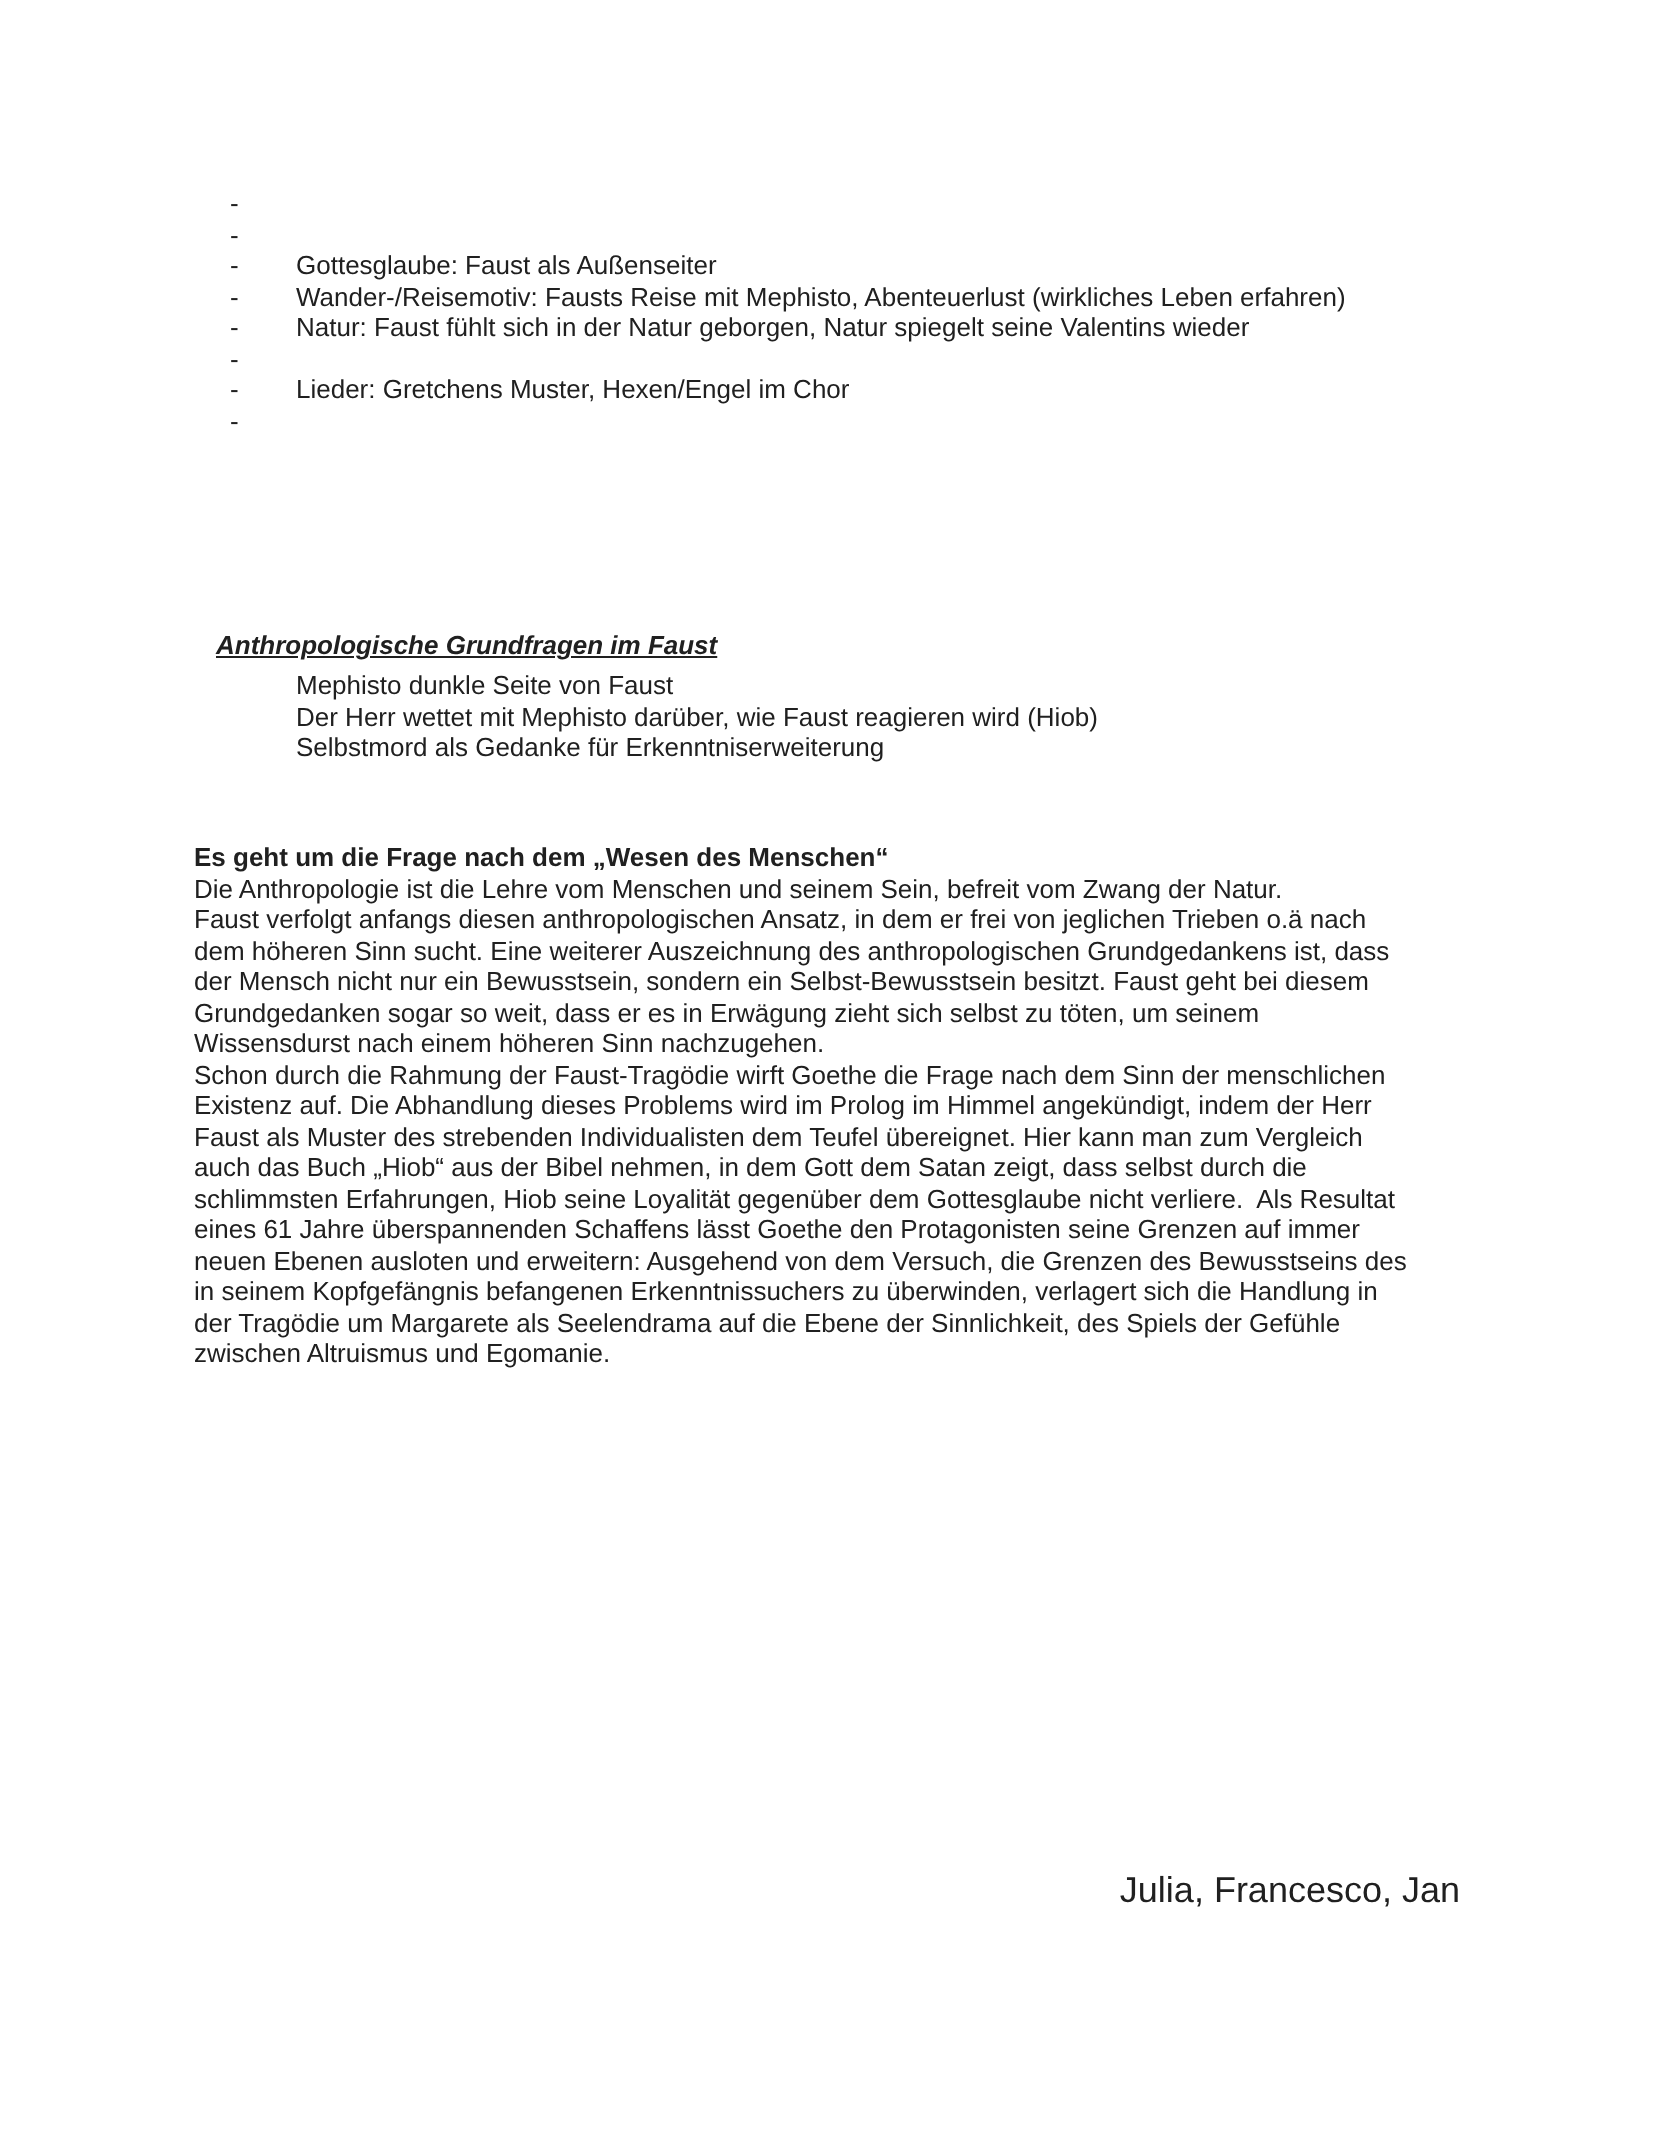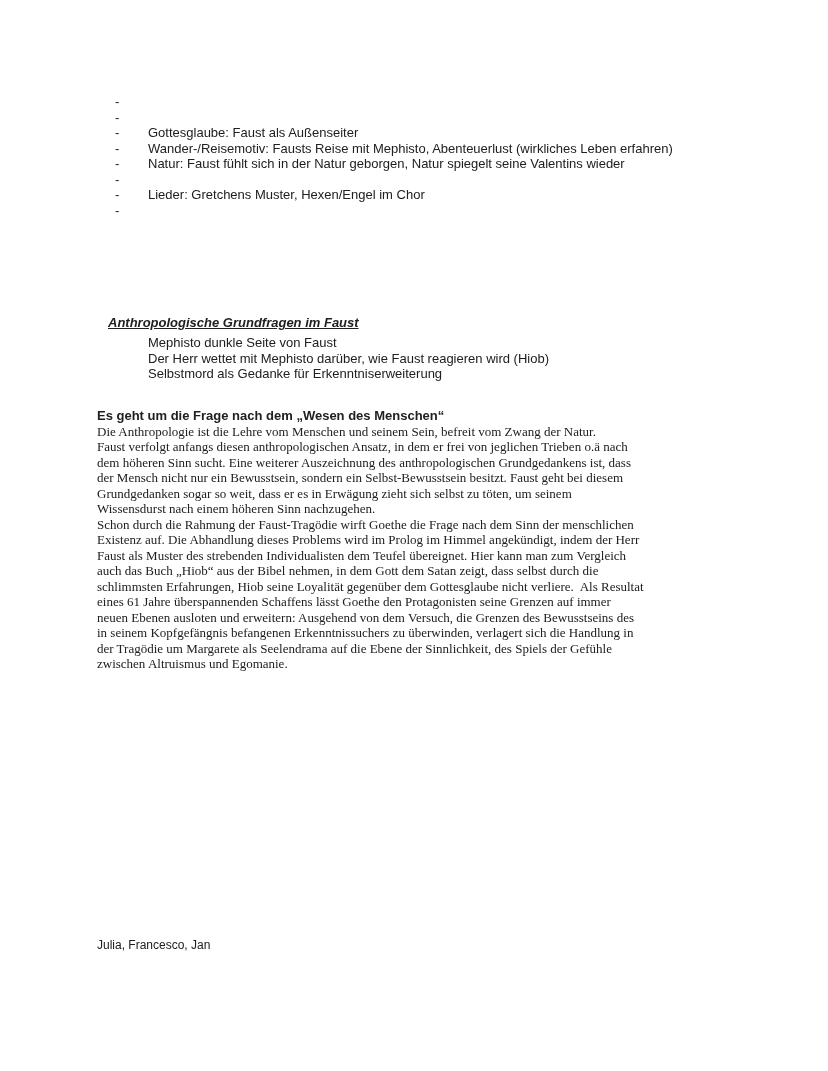--- a/index.html
+++ b/index.html
@@ -46,38 +46,37 @@
   }
   .notes-block {
     position: absolute;
     left: 148px;
     top: 335px;
     white-space: pre;
   }
   .body-block {
     position: absolute;
     left: 97px;
-    top: 408px;
+    top: 421px;
     width: 660px;
   }
   .subheading {
     font-weight: bold;
     white-space: pre;
   }
   .paragraph {
     white-space: pre;
-    font-family: Liberation Serif, serif;
   }
   .signature {
     position: absolute;
     left: 97px;
     top: 938px;
     width: 633px;
-    text-align: left;
-    font-size: 12px;
+    text-align: right;
+    font-size: 18px;
   }
 </style>
 </head>
 <body>
 
 <div class="page">
 
   <div class="bullet-list">
     <div class="bullet-row">
       <span class="bullet-dash">-</span>

